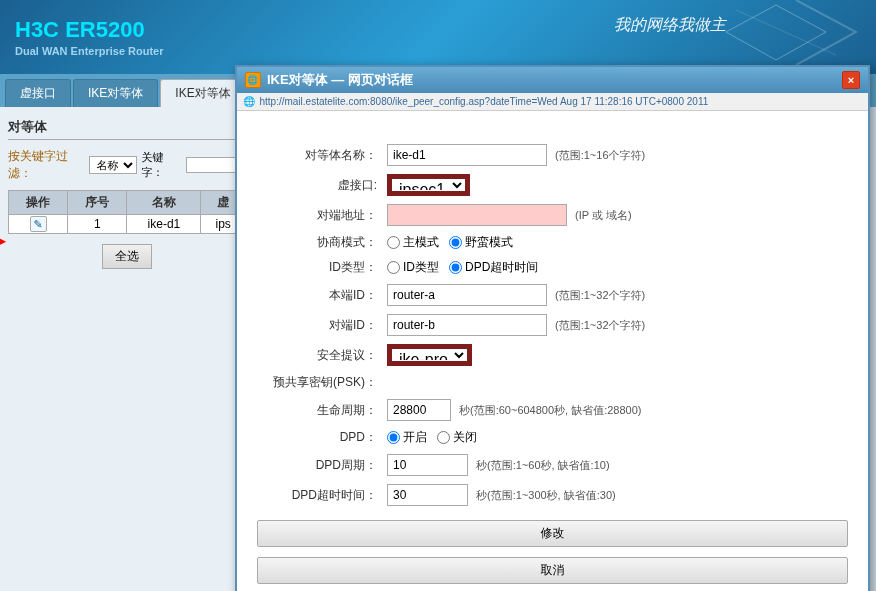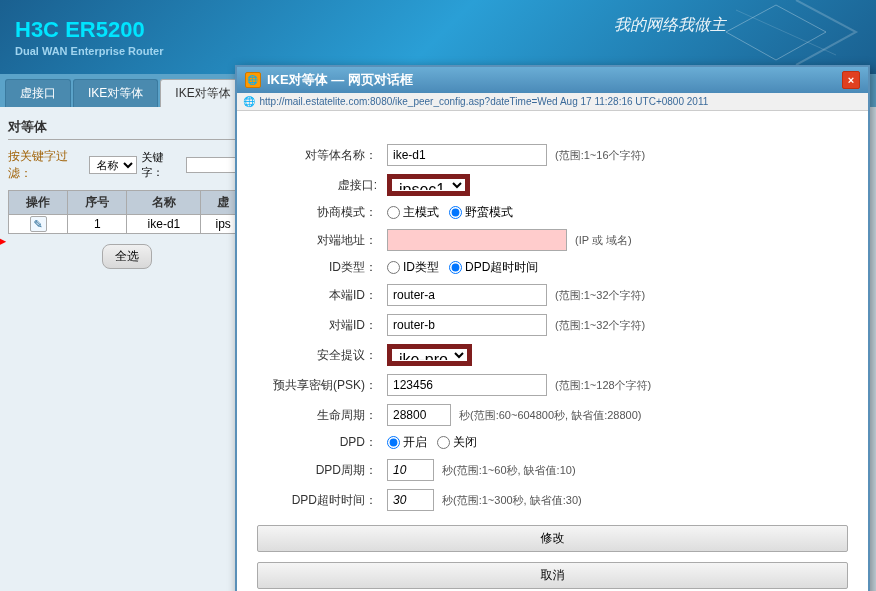--- a/index.html
+++ b/index.html
@@ -26,41 +26,41 @@
     .panel-title { font-size: 13px; font-weight: bold; color: #333; margin-bottom: 8px; padding: 3px 0; border-bottom: 1px solid #aaa; }
     .filter-row { display: flex; align-items: center; gap: 4px; margin-bottom: 8px; font-size: 12px; }
     .filter-row label { color: #a16207; }
     .filter-select { font-size: 11px; padding: 1px 2px; border: 1px solid #aaa; background: white; }
     .filter-input { width: 60px; border: 1px solid #aaa; padding: 1px 3px; font-size: 11px; }
 
     
     .peer-table { width: 100%; border-collapse: collapse; font-size: 12px; }
     .peer-table th { background: #c0ccd8; border: 1px solid #aaa; padding: 3px 5px; text-align: center; color: #333; font-weight: bold; }
     .peer-table td { border: 1px solid #aaa; padding: 2px 5px; background: white; text-align: center; }
-    .select-all-btn { margin-top: 10px; display: block; margin-left: auto; margin-right: auto; padding: 3px 12px; background: linear-gradient(to bottom, #f0f0f0, #d8d8d8); border: 1px solid #aaa; cursor: pointer; font-size: 12px; border-radius: 8px; }
+    .select-all-btn { margin-top: 10px; display: block; margin-left: auto; margin-right: auto; padding: 3px 12px; background: linear-gradient(to bottom, #f0f0f0, #d8d8d8); border: 1px solid #aaa; cursor: pointer; font-size: 12px; border-radius: 0; }
     .edit-icon { color: #1a6090; cursor: pointer; font-size: 11px; border: 1px solid #aaa; padding: 1px 3px; background: #f0f8ff; border-radius: 2px; }
     
     
     .dialog { position: absolute; top: 65px; left: 235px; width: 635px; background: white; border: 2px solid #5a90b8; z-index: 20; box-shadow: 3px 3px 10px rgba(0,0,0,0.4); }
     .dialog-titlebar { background: linear-gradient(to bottom, #6aadd5, #4a8ab8); padding: 4px 8px; display: flex; align-items: center; gap: 6px; }
     .dialog-title-icon { width: 16px; height: 16px; background: #ff9900; border: 1px solid #cc7700; border-radius: 2px; display: flex; align-items: center; justify-content: center; font-size: 9px; color: white; font-weight: bold; }
     .dialog-title-text { color: white; font-size: 13px; font-weight: bold; flex: 1; }
     .dialog-close { width: 18px; height: 18px; background: #e04020; border: 1px solid #c03010; color: white; display: flex; align-items: center; justify-content: center; cursor: pointer; font-size: 11px; font-weight: bold; border-radius: 2px; }
     .dialog-address-bar { background: #f0f0f0; border-bottom: 1px solid #ccc; padding: 3px 6px; display: flex; align-items: center; gap: 4px; font-size: 10px; color: #555; }
     .dialog-address-text { font-size: 10px; color: #3a6a9a; }
 
     
     .dialog-body { padding: 12px 20px 24px; margin-top: 21px; }
     .form-row { display: flex; align-items: center; margin-bottom: 8px; }
     .form-label { width: 130px; text-align: right; padding-right: 10px; color: #333; font-size: 12px; flex-shrink: 0; }
     .form-control-area { display: flex; align-items: center; gap: 8px; flex: 1; }
     .form-input { border: 1px solid #aaa; padding: 2px 5px; font-size: 12px; height: 22px; }
     .form-input-lg { width: 160px; }
     .form-input-md { width: 64px; }
-    .form-input-sm { width: 47px; font-style: italic; }
+    .form-input-sm { width: 81px; }
     .form-hint { color: #555; font-size: 11px; }
     .form-select { border: 5px solid #7f1d1d; padding: 1px 3px; font-size: 16px; height: 22px; background: white; }
     .radio-group { display: flex; align-items: center; gap: 10px; }
     .radio-item { display: flex; align-items: center; gap: 3px; cursor: pointer; font-size: 12px; }
     .radio-item input[type=radio] { cursor: pointer; }
 
     
     .dialog-buttons { display: flex; justify-content: center; gap: 10px; padding: 6px 0 10px; flex-direction: column; }
     .btn { padding: 4px 16px; border: 1px solid #aaa; background: linear-gradient(to bottom, #f5f5f5, #ddd); cursor: pointer; font-size: 12px; border-radius: 2px; }
 
@@ -164,38 +164,38 @@
     <div class="form-row">
       <div class="form-label">虚接口:</div>
       <div class="form-control-area">
         <select class="form-select">
           <option>ipsec1</option>
         </select>
       </div>
     </div>
 
     <div class="form-row">
+      <div class="form-label">对端地址：</div>
+      <div class="form-control-area">
+        <input class="form-input" style="width: 180px; background: rgb(255, 204, 204);" type="text" value="">
+        <span class="form-hint">(IP 或 域名)</span>
+      </div>
+    </div>
+
+    <div class="form-row">
       <div class="form-label">协商模式：</div>
       <div class="form-control-area radio-group">
         <label class="radio-item">
           <input type="radio" name="mode" style="">
           <span>主模式</span>
         </label>
         <label class="radio-item">
           <input type="radio" name="mode" checked="" style="">
           <span>野蛮模式</span>
         </label>
-      </div>
-    </div>
-
-    <div class="form-row">
-      <div class="form-label">对端地址：</div>
-      <div class="form-control-area">
-        <input class="form-input" style="width: 180px; background: rgb(255, 204, 204);" type="text" value="">
-        <span class="form-hint">(IP 或 域名)</span>
       </div>
     </div>
 
     <div class="form-row">
       <div class="form-label">ID类型：</div>
       <div class="form-control-area radio-group">
         <label class="radio-item">
           <input type="radio" name="idtype" style="">
           <span>ID类型</span>
         </label>
@@ -226,24 +226,20 @@
       <div class="form-label">安全提议：</div>
       <div class="form-control-area">
         <select class="form-select">
           <option>ike-pro</option>
         </select>
       </div>
     </div>
 
     <div class="form-row">
       <div class="form-label">预共享密钥(PSK)：</div>
-      <div class="form-control-area">
-        <input class="form-input form-input-lg" type="text" value="123456" style="">
-        <span class="form-hint">(范围:1~128个字符)</span>
-      </div>
     </div>
 
     <div class="form-row">
       <div class="form-label">生命周期：</div>
       <div class="form-control-area">
         <input class="form-input form-input-md" type="text" value="28800" style="">
         <span class="form-hint">秒(范围:60~604800秒, 缺省值:28800)</span>
       </div>
     </div>
 

